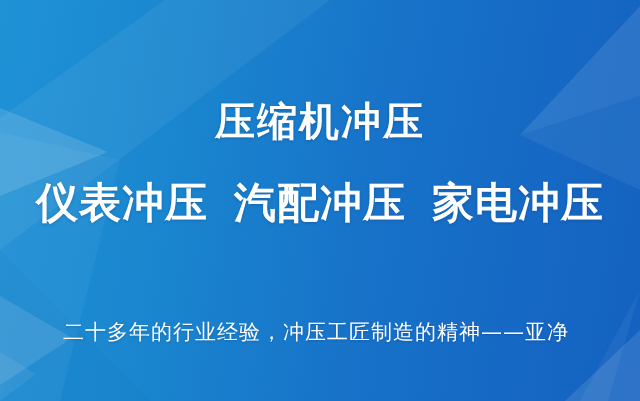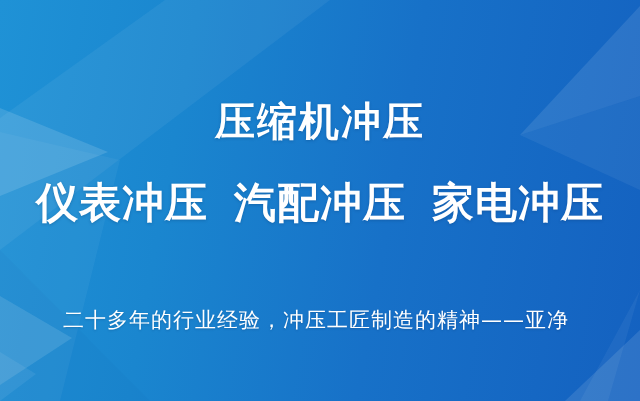--- a/index.html
+++ b/index.html
@@ -77,21 +77,21 @@
 
   .headline-secondary .seg {
     display: inline-block;
   }
   .headline-secondary .gap {
     display: inline-block;
     width: 26px;
   }
 
   .tagline {
-    margin: 4px;
+    margin: 16px;
     position: absolute;
     top: 303px;
     left: 0;
     right: 8px;
     text-align: center;
     color: #ffffff;
     font-size: 21px;
     font-weight: normal;
     letter-spacing: 1px;
     line-height: 1.3;

